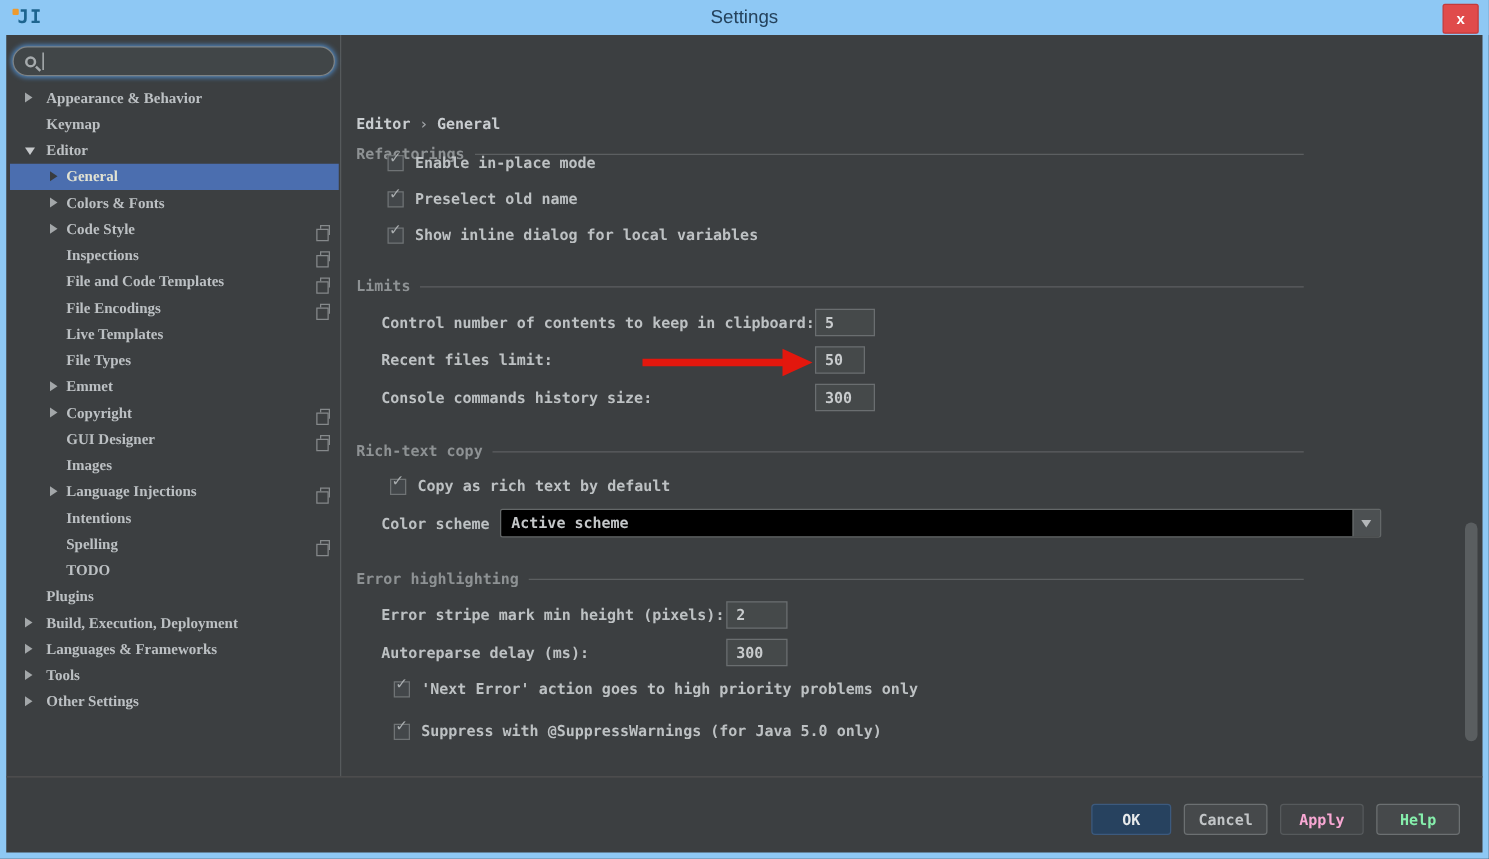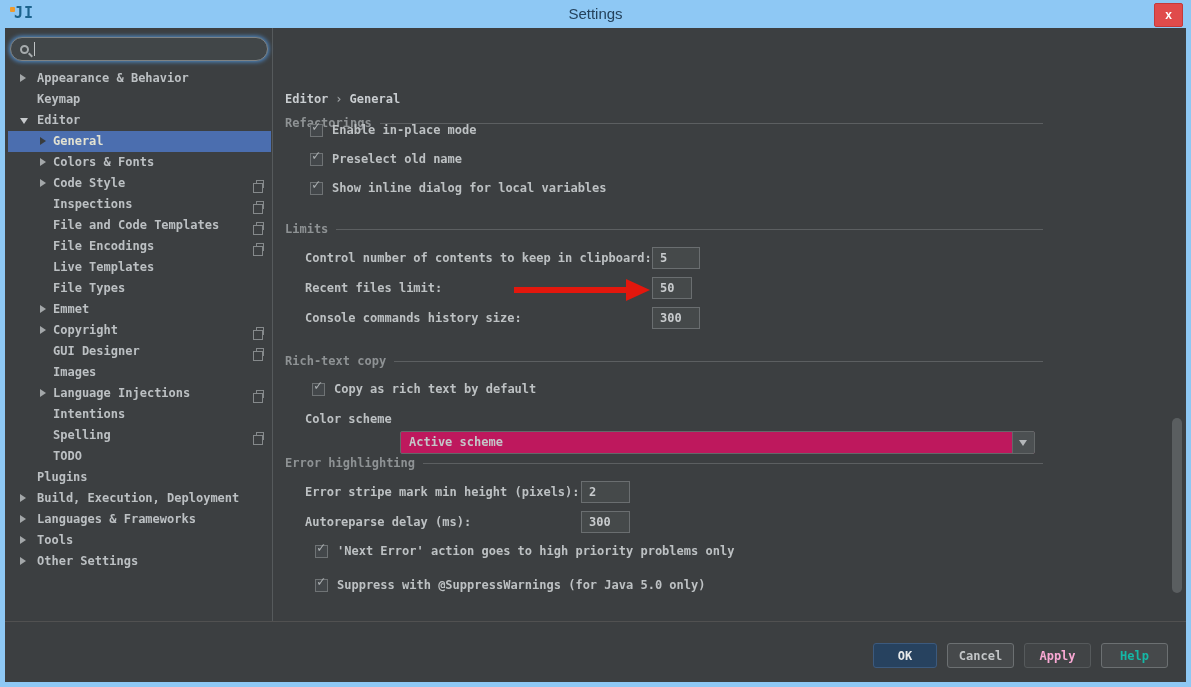--- a/index.html
+++ b/index.html
@@ -30,21 +30,21 @@
   .sidebar { position:absolute; left:0; top:0; width:268px; height:593px; border-right:1px solid #565A5C; }
   .search { position:absolute; left:5px; top:9px; width:258px; height:24px; background:#414648;
     border:1px solid #7E8385; border-radius:12px; box-shadow:0 0 4px 1px #4E8AC8;
     display:flex; align-items:center; padding:0 9px; }
   .mag { position:relative; width:9px; height:9px; border:2px solid #A6ABAD; border-radius:50%; flex:0 0 auto; }
   .mag::after { content:""; position:absolute; left:6px; top:7px; width:5px; height:2px; background:#A6ABAD; transform:rotate(45deg); }
   .caret { width:1px; height:14px; background:#BFC3C5; margin-left:5px; flex:0 0 auto; }
   .search input { flex:1; min-width:0; background:transparent; border:none; outline:none;
     color:#C8CBCD; font:bold 12px "DejaVu Sans Mono",monospace; }
 
-  .tree { position:absolute; left:0; top:40px; right:1px; }
+  .tree { position:absolute; left:0; top:40px; right:1px;font-family:Liberation Serif, serif; }
   .trow { position:relative; height:21px; margin-left:3px; line-height:21px; color:#BCC0C3; font-weight:bold; cursor:pointer; }
   .trow.sel { background:#4B6EAF; }
   .trow.sel .tlbl { color:#E2E2D2; }
   .tarrow { position:absolute; top:6px; width:0; height:0; }
   .tarrow.collapsed { border-left:6px solid #A3A7A9; border-top:4.5px solid transparent; border-bottom:4.5px solid transparent; }
   .tarrow.expanded  { border-top:6px solid #C6C9CB; border-left:4.5px solid transparent; border-right:4.5px solid transparent; top:8px; }
   .trow.sel .tarrow.collapsed { border-left-color:#393C3E; }
   .lv0 .tarrow { left:12px; }
   .lv1 .tarrow { left:32px; }
   .tlbl { position:absolute; top:0; white-space:nowrap; }
@@ -64,41 +64,41 @@
 
   .cbrow { position:absolute; height:16px; display:flex; align-items:center; cursor:pointer; }
   .cb { position:relative; width:13px; height:13px; background:#43474A; border:1px solid #6F7375; flex:0 0 auto; }
   .cb::after { content:"✓"; position:absolute; left:1px; top:-7px; color:#AAAEB0; font:bold 14px "DejaVu Sans Mono",monospace; }
   .cbrow .cblbl { margin-left:9px; font-weight:bold; white-space:nowrap; }
 
   .flabel { position:absolute; font-weight:bold; white-space:nowrap; }
   .numbox { position:absolute; height:22px; background:#45494A; border:1px solid #6A6E70;
     color:#C8CBCD; font:bold 12px "DejaVu Sans Mono",monospace; padding:0 7px; outline:none; }
 
-  .combo { position:absolute; left:126px; top:379px; width:635px; height:23px; background:#be185d;
-    border:1px solid #646869; border-radius:2px; cursor:pointer;margin-top:24px; }
+  .combo { position:absolute; left:126px; top:379px; width:705px; height:23px; background:#000000;
+    border:1px solid #646869; border-radius:2px; cursor:pointer; }
   .combo .val { position:absolute; left:8px; top:3px; font-weight:bold; color:#C4C7C9; }
   .combo .dd { position:absolute; right:0; top:0; bottom:0; width:22px; background:#4C5052; border-left:1px solid #646869; }
   .combo .dd::after { content:""; position:absolute; left:6px; top:8px; width:0; height:0;
     border-top:6px solid #B4B7B9; border-left:4.5px solid transparent; border-right:4.5px solid transparent; }
 
   .arrow-tail { position:absolute; left:240px; top:259px; width:113px; height:6px; background:#E3170D; }
   .arrow-head { position:absolute; left:352px; top:251px; width:0; height:0;
     border-left:24px solid #E3170D; border-top:11px solid transparent; border-bottom:11px solid transparent; }
 
   .vscroll { position:absolute; left:1167px; top:390px; width:10px; height:175px; background:#5A5E60; border-radius:5px; cursor:pointer; }
 
   
   .footer-sep { position:absolute; left:0; top:593px; width:100%; height:1px; background:#515151; }
   .btn { position:absolute; top:615px; height:25px; border-radius:3px;
     font:bold 12px "DejaVu Sans Mono",monospace; display:flex; align-items:center; justify-content:center; cursor:pointer; }
   .btn.ok     { left:868px;  width:64px; background:#27425F; border:1px solid #3C5A7E; color:#E8EAEB; }
   .btn.cancel { left:942px;  width:67px; background:#46494B; border:1px solid #6C7072; color:#C2C5C7; }
   .btn.apply  { left:1019px; width:67px; background:#414446; border:1px solid #565A5C; color:#f9a8d4; cursor:default; }
-  .btn.help   { left:1096px; width:67px; background:#46494B; border:1px solid #6C7072; color:#14b8a6; }
+  .btn.help   { left:1096px; width:67px; background:#46494B; border:1px solid #6C7072; color:#86efac; }
 </style>
 </head>
 <body>
 
 <div class="titlebar">
   <div class="logo">
     <span class="dot"></span>
       <span class="j">J</span>
       <span class="i">I</span>
   </div>

